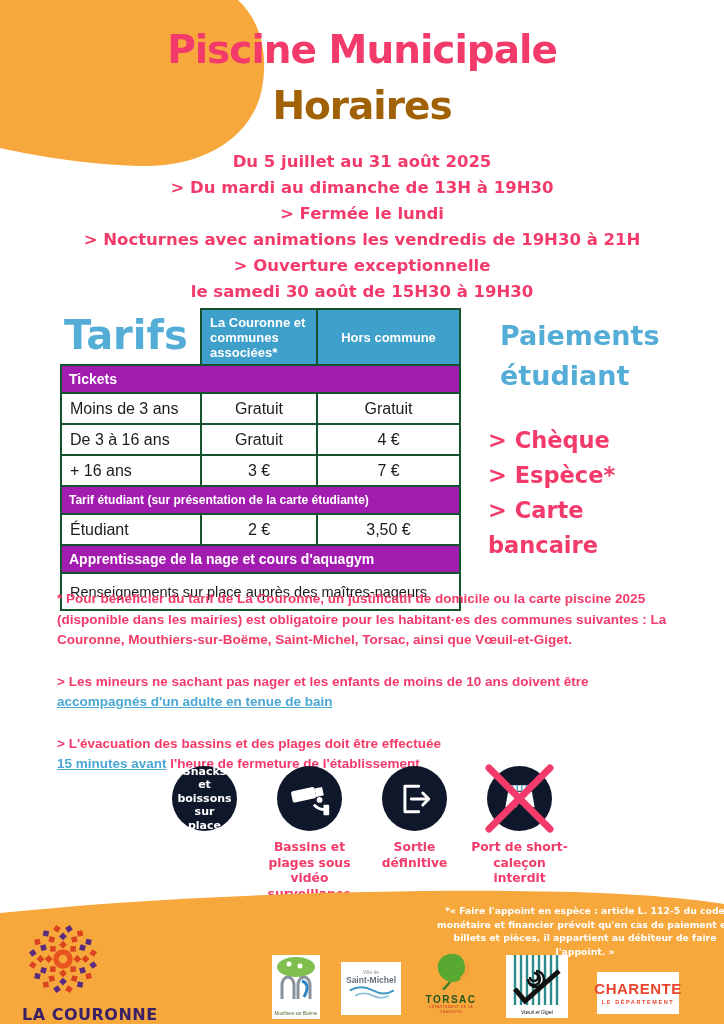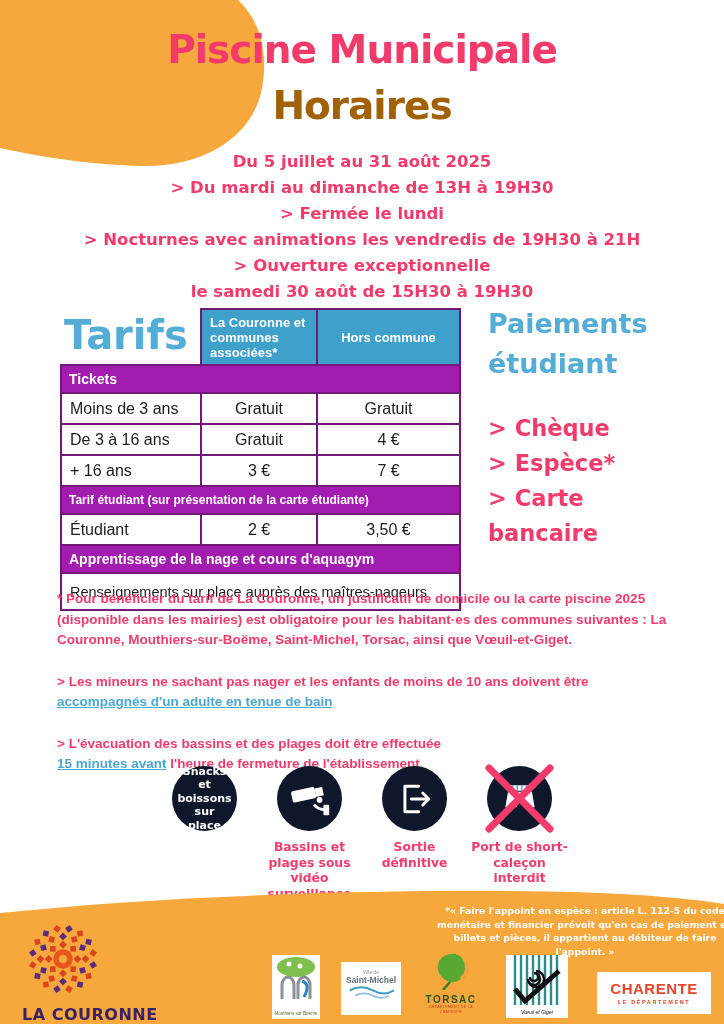--- a/index.html
+++ b/index.html
@@ -19,35 +19,35 @@
 
   
   .schedule{position:absolute;top:149px;left:0;width:100%;text-align:center;
             color:#F23A6B;font-weight:700;font-size:16.5px;line-height:26px;}
   .schedule p{margin:0;}
 
   
   .tarifs-title{position:absolute;left:64px;top:312px;font-size:40px;font-weight:800;color:#54ADD6;}
   table.tarifs{position:absolute;left:60px;top:308px;width:399px;border-collapse:collapse;
                font-family:"Liberation Sans",sans-serif;table-layout:fixed;}
-  table.tarifs th,table.tarifs td{border:2px solid #701a75;overflow:hidden;}
+  table.tarifs th,table.tarifs td{border:2px solid #14532d;overflow:hidden;}
   td.blank{border:none !important;background:transparent;}
   th.colh{background:#3FA0CC;color:#fff;font-size:13px;line-height:15px;font-weight:700;
           padding:4px 8px;vertical-align:middle;text-align:center;height:46px;}
   th.colh.left{text-align:left;}
   tr.bar td{background:#a21caf;color:#fff;font-weight:700;font-size:14px;
             padding:3px 7px;white-space:nowrap;height:20px;}
   tr.bar.tight td{font-size:12px;}
   td.lbl{font-size:16px;padding:3px 8px;height:23px;color:#1c1c1c;margin-top:39px;}
   td.val{font-size:16px;text-align:center;color:#1c1c1c;}
   tr.noterow td{font-size:14.5px;padding:6px 8px;height:23px;color:#1c1c1c;}
 
   
   .payments{position:absolute;left:488px;top:304px;width:215px;}
-  .payments h2{margin:0;font-size:27px;line-height:40px;color:#54ADD6;font-weight:800;}
+  .payments h2{margin:12px;font-size:27px;line-height:40px;color:#54ADD6;font-weight:800;}
   .payments h2 span{display:block;}
   .payments ul{list-style:none;margin:27px 0 0;padding:0;width:170px;}
   .payments li{color:#F23A6B;font-weight:800;font-size:22.5px;line-height:35px;}
 
   
   .notes{position:absolute;left:57px;top:589px;width:624px;color:#F23A6B;
          font-weight:700;font-size:13.5px;line-height:20.5px;font-family:"Liberation Sans",sans-serif;}
   .notes p{margin:0 0 21px;}
   .note-link{color:#4BA7D4;text-decoration:underline;}
 
@@ -71,21 +71,21 @@
   #lg-mouthiers{left:272px;top:955px;width:48px;height:64px;text-align:center;}
   .mb-caption{font-size:4.5px;color:#4a6b2a;line-height:5px;}
   #lg-stmichel{left:341px;top:962px;width:60px;height:53px;text-align:center;padding-top:7px;box-sizing:border-box;}
   .sm-pre{font-size:5px;color:#8a97a0;}
   .sm-name{font-size:8.5px;color:#65727c;font-weight:700;}
   #lg-torsac{left:419px;top:952px;width:64px;height:70px;background:transparent;text-align:center;}
   .ts-name{font-size:10px;font-weight:800;color:#23551F;letter-spacing:1.5px;line-height:11px;}
   .ts-sub{font-size:3.5px;color:#C23B22;letter-spacing:.4px;line-height:5px;}
   #lg-voeuil{left:506px;top:955px;width:62px;height:63px;text-align:center;overflow:hidden;}
   .vg-caption{font-size:5px;font-style:italic;color:#111;line-height:6px;}
-  #lg-charente{left:597px;top:972px;width:114px;height:42px;display:flex;flex-direction:column;
+  #lg-charente{left:597px;top:972px;width:82px;height:42px;display:flex;flex-direction:column;
                align-items:center;justify-content:center;}
   .ch-name{font-size:15px;font-weight:900;color:#E8442B;letter-spacing:.5px;line-height:16px;}
   .ch-sub{font-size:5.5px;font-weight:700;color:#E8442B;letter-spacing:1.6px;margin-top:2px;}
 </style>
 </head>
 <body>
 
 <div class="page">
 
   <svg class="blob-tl" width="272" height="174" viewBox="0 0 272 174" aria-hidden="true">

